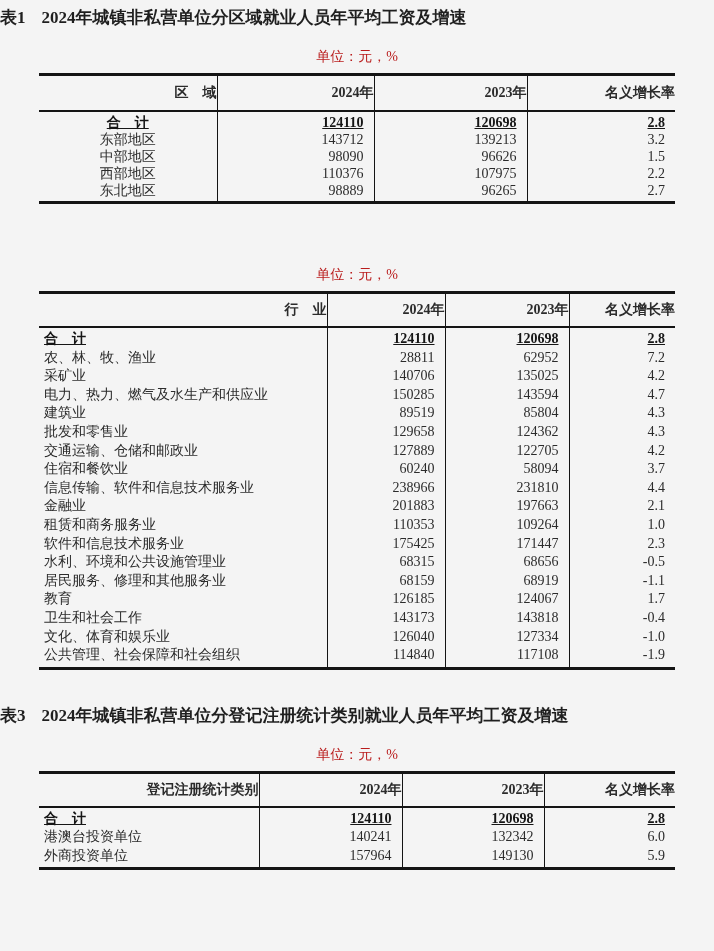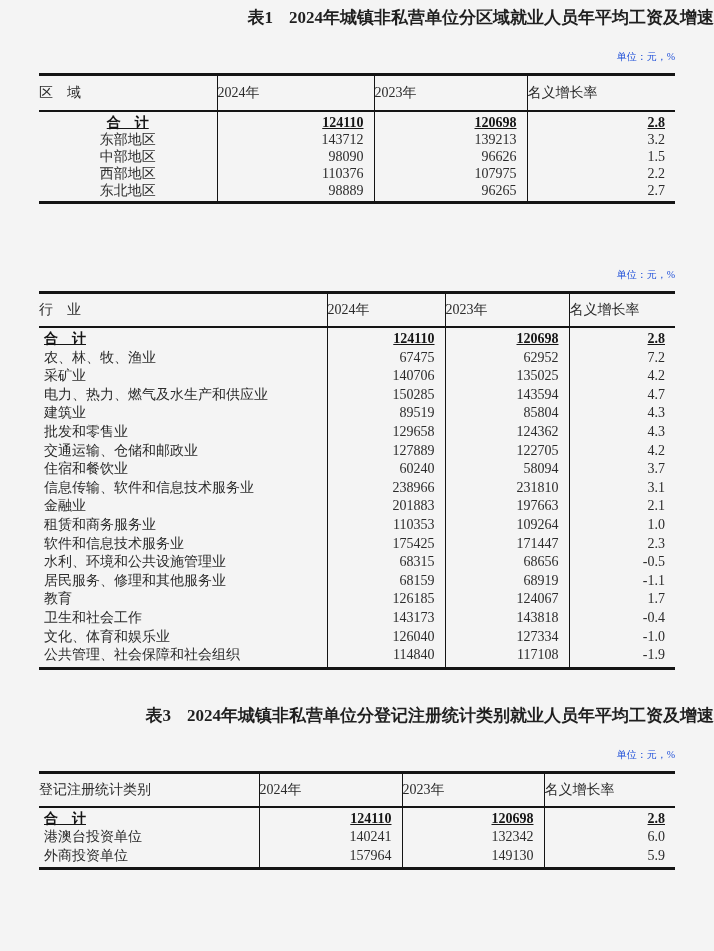--- a/index.html
+++ b/index.html
@@ -6,46 +6,46 @@
   body{
     width:714px;height:951px;
     background:#f4f4f4;
     color:#262626;
     font-family:"Liberation Serif","DejaVu Serif",serif;
     overflow:hidden;
   }
   .page{width:714px;padding-top:8px;box-sizing:border-box;}
 
   .tbl-title{
-    text-align:right;
+    text-align:left;
     font-size:17px;font-weight:bold;
     line-height:20px;
     color:#1f1f1f;
     white-space:nowrap;
   }
   .tbl-title .lbl{margin-right:16px;}
 
   .unit-note{
     width:636px;margin:20px auto 7px auto;
-    text-align:right;
-    font-size:10px;line-height:18px;
-    color:#1d4ed8;
+    text-align:center;
+    font-size:14px;line-height:18px;
+    color:#b91c1c;
   }
 
   table.dt{
     width:636px;margin:0 auto;
     border-collapse:collapse;
     table-layout:fixed;
     border-top:3px solid #141414;
     border-bottom:3px solid #141414;
     font-size:14px;
   }
   table.dt th{
-    font-weight:normal;
-    text-align:left;
+    font-weight:bold;
+    text-align:right;
     border-bottom:2px solid #141414;
     line-height:18px;
     color:#2b2b2b;
   }
   table.t1 th{padding:8px 0;}
   table.t2 th,table.t3 th{padding:7px 0;}
   table.dt th+th, table.dt td+td{border-left:1px solid #141414;}
 
   table.dt td{padding:0;color:#2b2b2b;}
   table.t1 tbody td{line-height:17px;}
@@ -142,21 +142,21 @@
       </thead>
       <tbody>
           <tr class="bold">
           <td class="c1">合　计</td>
           <td class="num">124110</td>
           <td class="num">120698</td>
           <td class="num">2.8</td>
         </tr>
           <tr>
           <td class="c1">农、林、牧、渔业</td>
-          <td class="num">67475</td>
+          <td class="num">28811</td>
           <td class="num">62952</td>
           <td class="num">7.2</td>
         </tr>
           <tr>
           <td class="c1">采矿业</td>
           <td class="num">140706</td>
           <td class="num">135025</td>
           <td class="num">4.2</td>
         </tr>
           <tr>
@@ -186,21 +186,21 @@
           <tr>
           <td class="c1">住宿和餐饮业</td>
           <td class="num">60240</td>
           <td class="num">58094</td>
           <td class="num">3.7</td>
         </tr>
           <tr>
           <td class="c1">信息传输、软件和信息技术服务业</td>
           <td class="num">238966</td>
           <td class="num">231810</td>
-          <td class="num">3.1</td>
+          <td class="num">4.4</td>
         </tr>
           <tr>
           <td class="c1">金融业</td>
           <td class="num">201883</td>
           <td class="num">197663</td>
           <td class="num">2.1</td>
         </tr>
           <tr>
           <td class="c1">租赁和商务服务业</td>
           <td class="num">110353</td>

